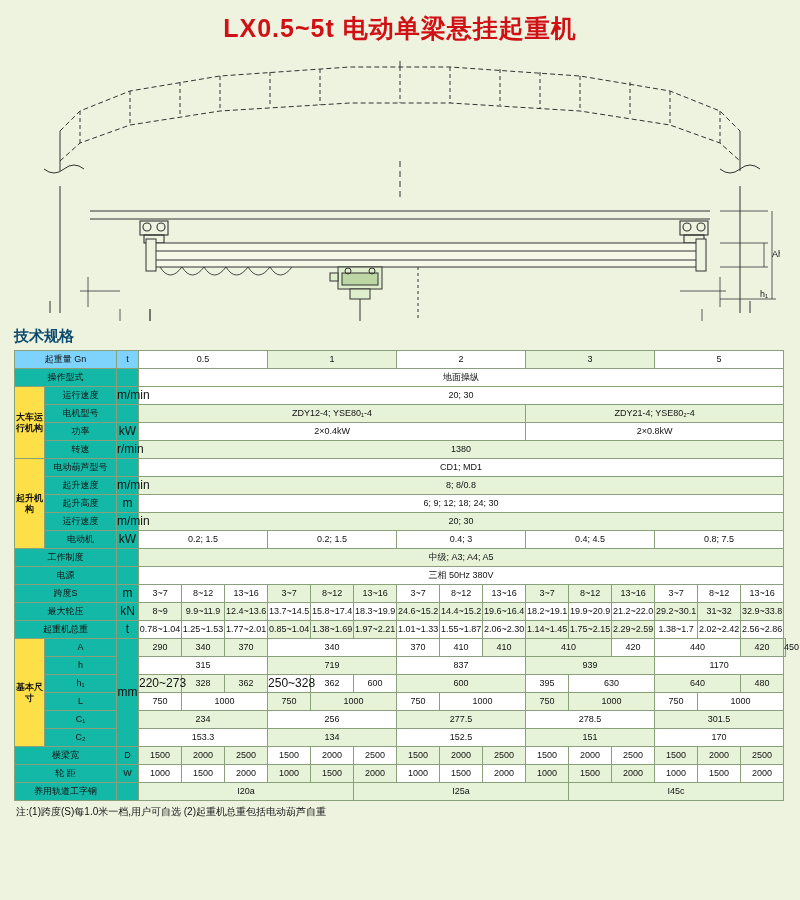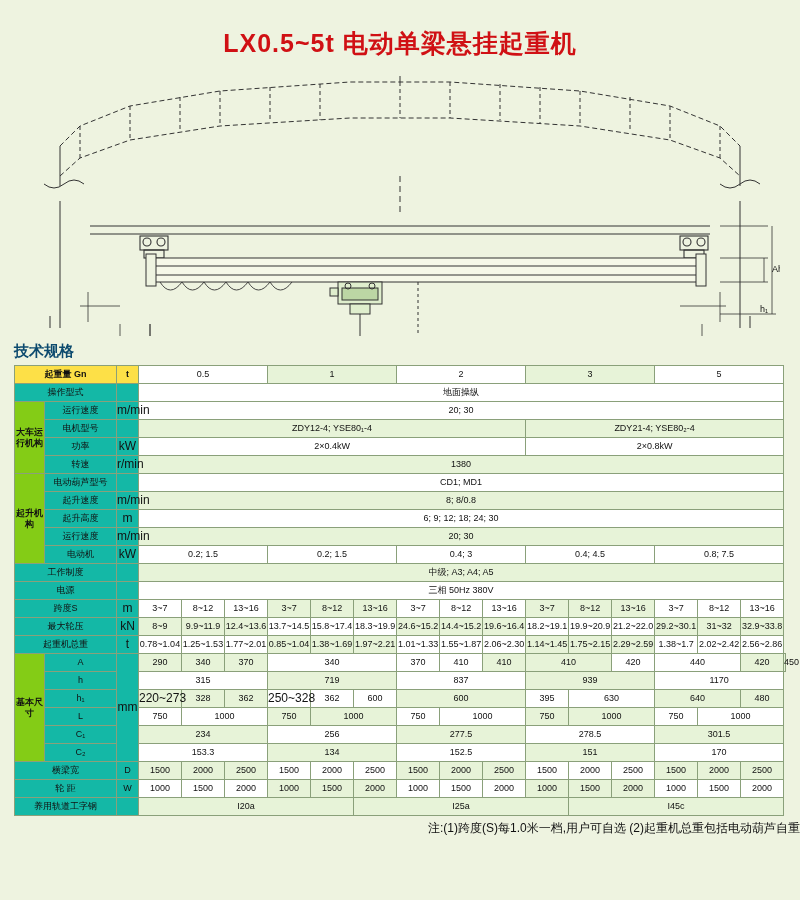--- a/index.html
+++ b/index.html
@@ -10,21 +10,21 @@
     color:#111;
     position:relative;
     overflow:hidden;
   }
   .title{
     text-align:center;
     color:#d01014;
     font-size:25px;
     font-weight:bold;
     letter-spacing:1px;
-    padding-top:27px;
+    padding-top:12px;
   }
   .diagram-wrap{
     width:760px;margin:6px auto 0 auto;height:270px;position:relative;
   }
   .section-title{
     color:#0c4a6e;
     font-weight:bold;
     font-size:15px;
     margin:6px 0 4px 14px;
   }
@@ -36,30 +36,29 @@
     font-size:9px;
   }
   table.spec td{
     border:1px solid #8aa07a;
     text-align:center;
     vertical-align:middle;
     padding:1px 0;
     line-height:1.15;
     height:15px;
   }
-  .hdr{background:#fde047;font-weight:bold;}
+  .hdr{background:#7dd3fc;font-weight:normal;}
   .lbl{background:#14b8a6;}
   .cellA{background:#ffffff;}
   .cellB{background:#e7f3d8;}
-  .grp{background:#84cc16;font-weight:bold;}
+  .grp{background:#fde047;font-weight:bold;}
   .small{font-size:12px;}
   .note{
-    font-size:12px;
+    font-size:10px;
     margin:4px 0 0 16px;
-    text-align:right;
   }
   .rowtall td{height:17px;}
   svg{display:block;}
 </style>
 </head>
 <body>
 
 <div class="title">LX0.5~5t 电动单梁悬挂起重机</div>
 
 <div class="diagram-wrap">

